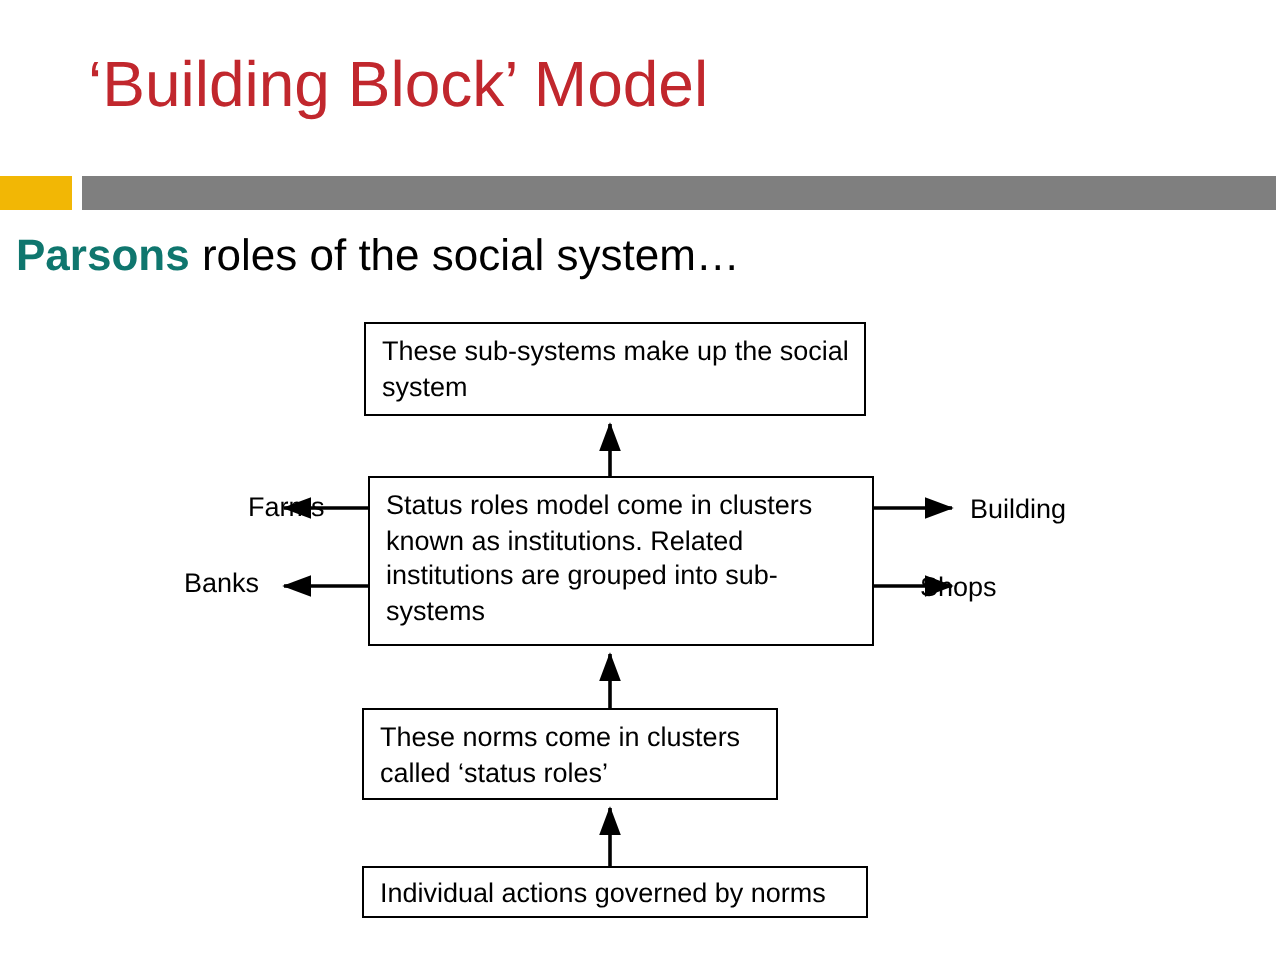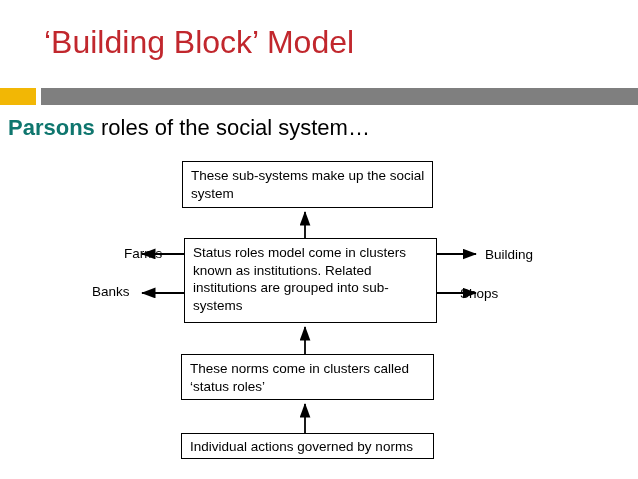--- a/index.html
+++ b/index.html
@@ -80,21 +80,21 @@
     line-height: 17.5px;
     padding: 5px 0 0 8px;
     overflow: visible;
   }
   .node-box.overflow-text {
     padding-top: 4px;
   }
 
   #box-subsystems  { left: 182px; top: 161px; width: 251px; height: 47px; }
   #box-status      { left: 184px; top: 238px; width: 253px; height: 85px; }
-  #box-norms       { left: 181px; top: 354px; width: 253px; height: 46px; }
+  #box-norms       { left: 181px; top: 354px; width: 208px; height: 46px; }
   #box-individual  { left: 181px; top: 433px; width: 253px; height: 26px; }
 
   .side-label {
     position: absolute;
     font-size: 13.5px;
     line-height: 19px;
   }
   #label-farms  { left: 92px;  top: 244px; width: 42px; margin-left: 32px; }
   #label-banks  { left: 92px;  top: 282px; width: 42px; }
   #label-factories { left: 485px; top: 245px; white-space: nowrap; }

